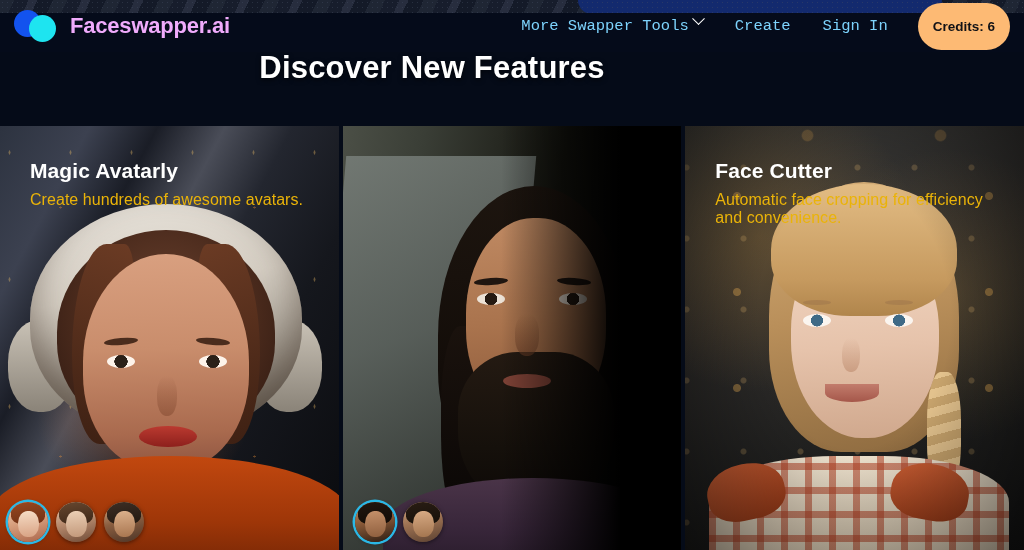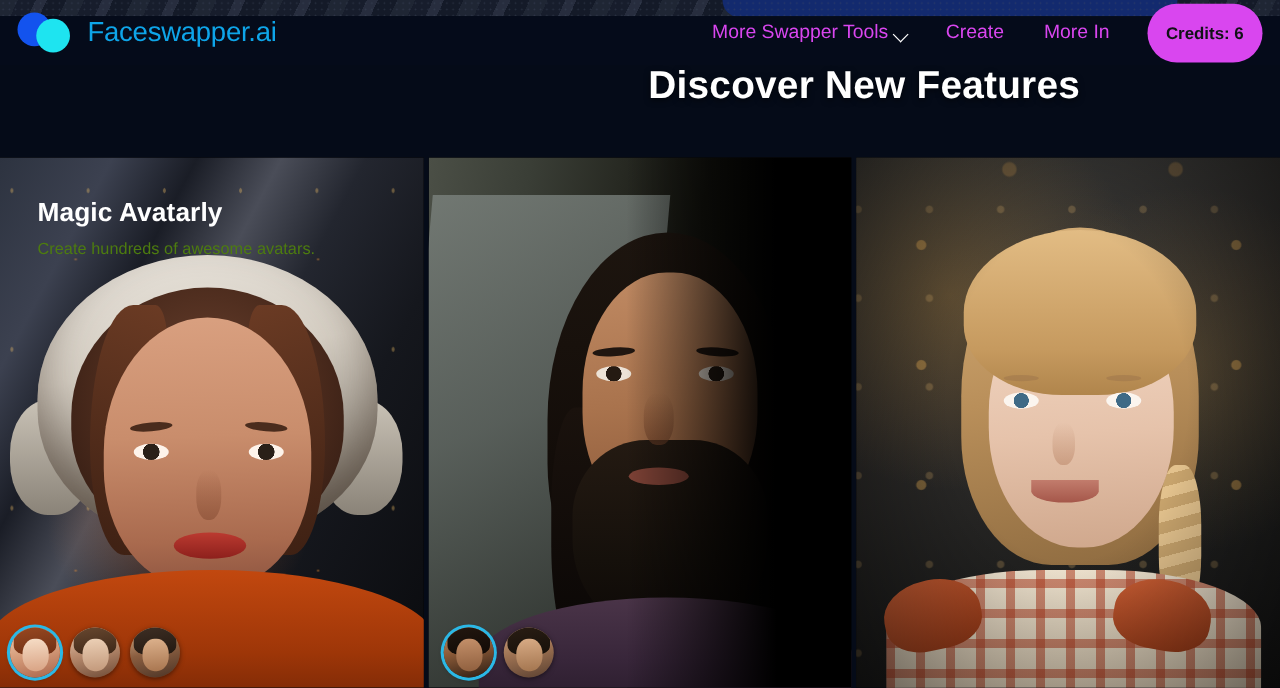--- a/index.html
+++ b/index.html
@@ -51,71 +51,71 @@
   .logo{ position:relative; width:46px; height:34px; }
   .logo .c1{
     position:absolute; left:0; top:1px; width:27px; height:27px;
     border-radius:50%; background:#1353ee;
   }
   .logo .c2{
     position:absolute; left:15px; top:6px; width:27px; height:27px;
     border-radius:50%; background:#1ee4f0;
   }
   .brand-name{
-    color:#0ea5e9; font-size:22px; font-weight:normal;
+    color:#f0abfc; font-size:22px; font-weight:bold;
     letter-spacing:-.2px; white-space:nowrap;
   }
 
   .nav{
     position:relative; z-index:2;
     margin-left:auto; margin-right:14px;
     display:flex; align-items:center; gap:0;
   }
   .nav-item{
-    color:#d946ef; font-size:15.5px; padding:6px 16px;
+    color:#7dd3fc; font-size:15.5px; padding:6px 16px;
     white-space:nowrap; cursor:pointer;
-    display:flex; align-items:flex-end; gap:5px;
+    display:flex; align-items:flex-start; gap:5px;font-family:Liberation Mono, monospace;
   }
   .chev{
     display:inline-block; width:9px; height:9px;
     border-right:1.8px solid #fff; border-bottom:1.8px solid #fff;
     transform:rotate(45deg) translate(-2px,-2px);
   }
   .credits{
-    background:#d946ef; color:#111216;
+    background:#fdba74; color:#111216;
     font-size:13.5px; font-weight:bold;
     padding:16px 15px; border-radius:999px;
     margin-left:14px; white-space:nowrap; cursor:pointer;
   }
 
   
   .hero-title{
     position:absolute; top:50px; left:0; width:864px;
-    text-align:right; color:#ffffff;
+    text-align:center; color:#ffffff;
     font-size:31px; font-weight:bold; letter-spacing:.2px;
     text-shadow:0 2px 5px rgba(0,0,0,.6);
   }
 
   
   .cards{
     position:absolute; top:126px; left:0;
     width:1024px; height:424px;
     display:flex; gap:4px;align-items:center;
   }
   .card{
     position:relative; flex:1 1 0; height:424px;
     background:#000000; overflow:hidden;
   }
   .card-head{ position:relative; z-index:3; padding:33px 26px 0 30px; }
   .card-title{
     color:#ffffff; font-size:21px; font-weight:bold;
     letter-spacing:.1px; margin-bottom:8px;
   }
   .card-sub{
-    color:#4d7c0f; font-size:13px; letter-spacing:.05px;
+    color:#eab308; font-size:16px; letter-spacing:.05px;
   }
 
   
   .art{ position:absolute; left:0; top:0; width:100%; height:424px; z-index:1; }
 
   
   .art1{
     background:
       radial-gradient(ellipse 150px 110px at 42% 70%, rgba(255,132,60,.30), transparent 70%),
       linear-gradient(118deg, #2d3340 0%, #3c4150 16%, #1a1d26 28%,
@@ -373,21 +373,21 @@
 
   <nav class="nav">
     <div class="nav-item">
       <span>More Swapper Tools</span>
       <span class="chev"></span>
     </div>
     <div class="nav-item">
       <span>Create</span>
     </div>
     <div class="nav-item">
-      <span>More In</span>
+      <span>Sign In</span>
     </div>
     <div class="credits">Credits: 6</div>
   </nav>
 </div>
 
 <div class="hero-title">Discover New Features</div>
 
 <div class="cards">
 
   <div class="card">
@@ -469,15 +469,19 @@
       <div class="a3-browR"></div>
       <div class="a3-eyeL"></div>
       <div class="a3-eyeR"></div>
       <div class="a3-nose"></div>
       <div class="a3-smile"></div>
       <div class="a3-dress"></div>
       <div class="a3-bowL"></div>
       <div class="a3-bowR"></div>
       <div class="a3-vignette"></div>
     </div>
+    <div class="card-head">
+      <div class="card-title">Face Cutter</div>
+      <div class="card-sub">Automatic face cropping for efficiency and convenience.</div>
+    </div>
   </div>
 
 </div>
 
 </body></html>

